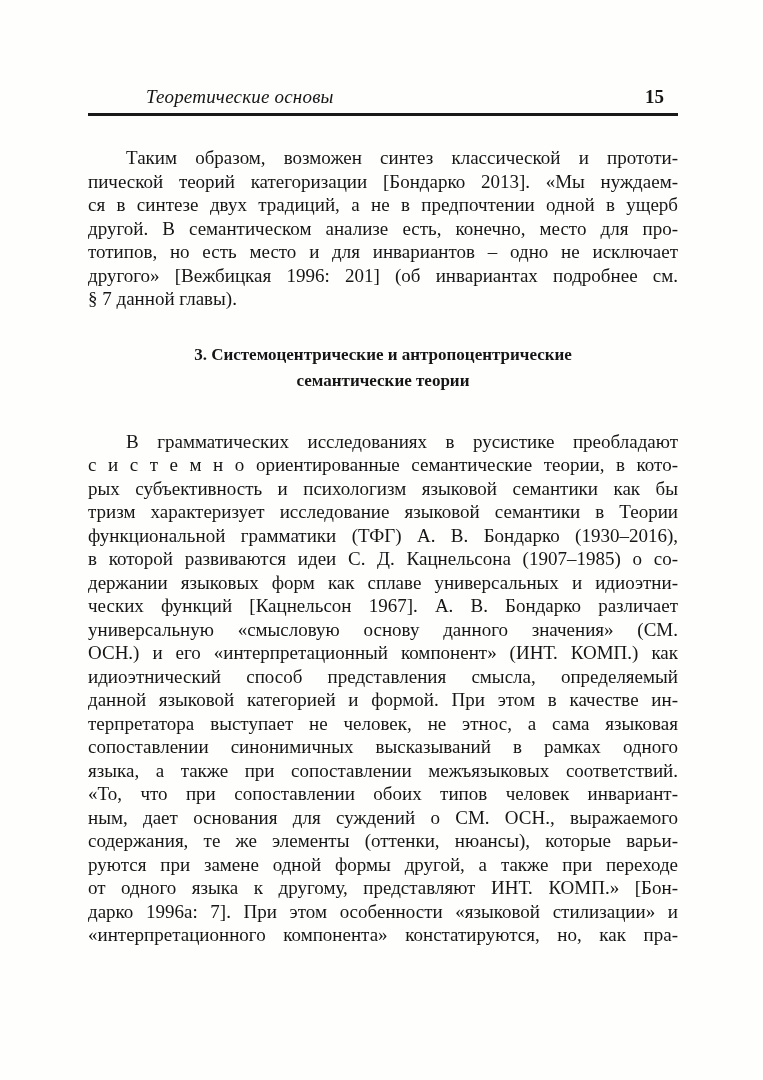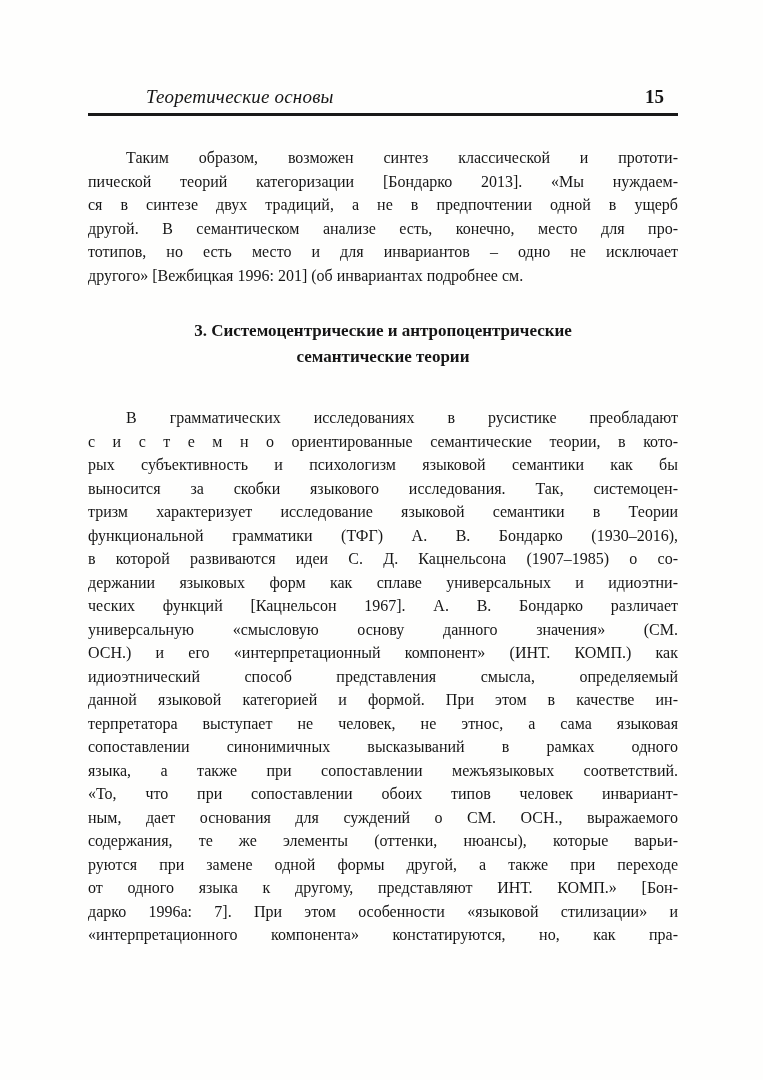--- a/index.html
+++ b/index.html
@@ -39,21 +39,21 @@
   .pagenum {
     font-weight: bold;
   }
   .rule {
     height: 3px;
     background: #191919;
     margin-top: 5px;
   }
   
   .textblock {
-    font-size: 16px;
+    font-size: 19px;
     line-height: 23.5px;
   }
   .tline {
     text-align: justify;
     text-align-last: justify;
   }
   [data-last-left] .tline:last-child {
     text-align-last: left;
   }
   [data-indent-first] .tline:first-child {
@@ -89,32 +89,32 @@
 
     <div class="rule"></div>
 
     <div class="textblock intro" data-indent-first="" data-last-left="">
         <div class="tline">Таким образом, возможен синтез классической и прототи-</div>
         <div class="tline">пической теорий категоризации [Бондарко 2013]. «Мы нуждаем-</div>
         <div class="tline">ся в синтезе двух традиций, а не в предпочтении одной в ущерб</div>
         <div class="tline">другой. В семантическом анализе есть, конечно, место для про-</div>
         <div class="tline">тотипов, но есть место и для инвариантов – одно не исключает</div>
         <div class="tline">другого» [Вежбицкая 1996: 201] (об инвариантах подробнее см.</div>
+        <div class="tline">§ 7 данной главы).</div>
       </div>
 
     <div class="heading">
         <div class="tline">3. Системоцентрические и антропоцентрические</div>
         <div class="tline">семантические теории</div>
       </div>
 
     <div class="textblock bodypara" data-indent-first="">
         <div class="tline">В грамматических исследованиях в русистике преобладают</div>
         <div class="tline">с и с т е м н о ориентированные семантические теории, в кото-</div>
         <div class="tline">рых субъективность и психологизм языковой семантики как бы</div>
-        <div class="tline">выносится за скобки языкового исследования. Так, системоцен-</div>
         <div class="tline">тризм характеризует исследование языковой семантики в Теории</div>
         <div class="tline">функциональной грамматики (ТФГ) А. В. Бондарко (1930–2016),</div>
         <div class="tline">в которой развиваются идеи С. Д. Кацнельсона (1907–1985) о со-</div>
         <div class="tline">держании языковых форм как сплаве универсальных и идиоэтни-</div>
         <div class="tline">ческих функций [Кацнельсон 1967]. А. В. Бондарко различает</div>
         <div class="tline">универсальную «смысловую основу данного значения» (СМ.</div>
         <div class="tline">ОСН.) и его «интерпретационный компонент» (ИНТ. КОМП.) как</div>
         <div class="tline">идиоэтнический способ представления смысла, определяемый</div>
         <div class="tline">данной языковой категорией и формой. При этом в качестве ин-</div>
         <div class="tline">терпретатора выступает не человек, не этнос, а сама языковая</div>

